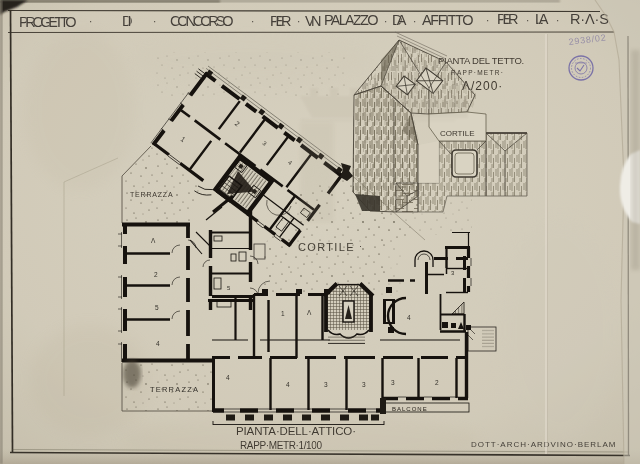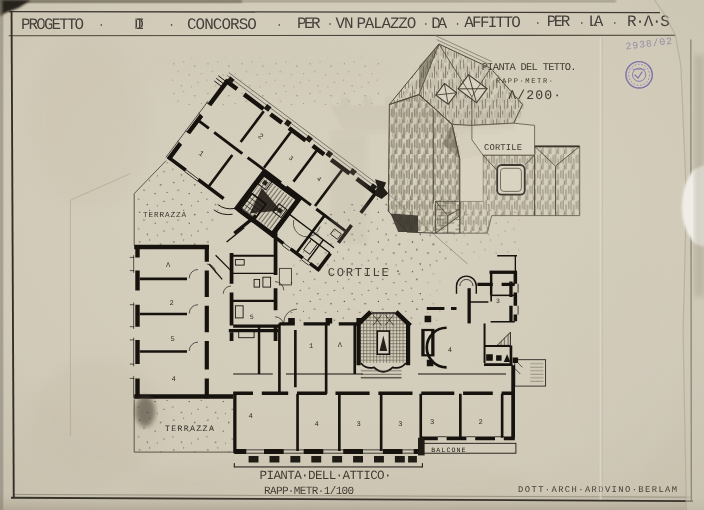--- a/index.html
+++ b/index.html
@@ -1,17 +1,17 @@
 <!DOCTYPE html>
 <html><head>
 <meta charset="utf-8">
 <style>
   html,body{margin:0;padding:0;background:#888;}
   #page{width:640px;height:464px;position:relative;overflow:hidden;
-    font-family:Liberation Mono, monospace;}
+    font-family:Liberation Sans, sans-serif;}
   svg{display:block;}
 </style>
 </head>
 <body>
 <div id="page">
 <svg width="640" height="464" viewBox="0 0 640 464">
 <defs>
   <radialGradient id="paperlight" cx="0.5" cy="0.42" r="0.75">
     <stop offset="0" stop-color="#d7d1c0"></stop>
     <stop offset="0.7" stop-color="#d0c9b7"></stop>

